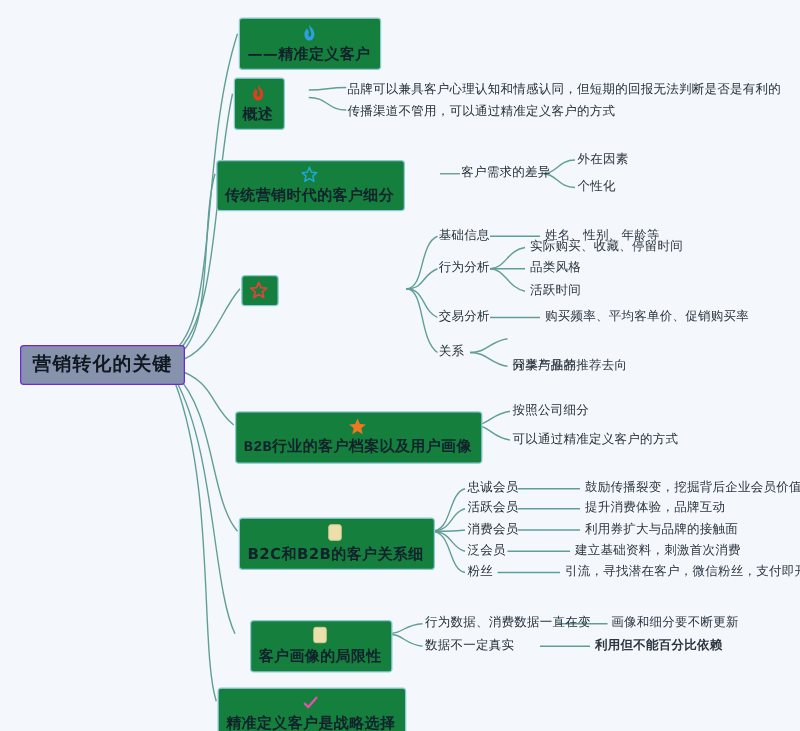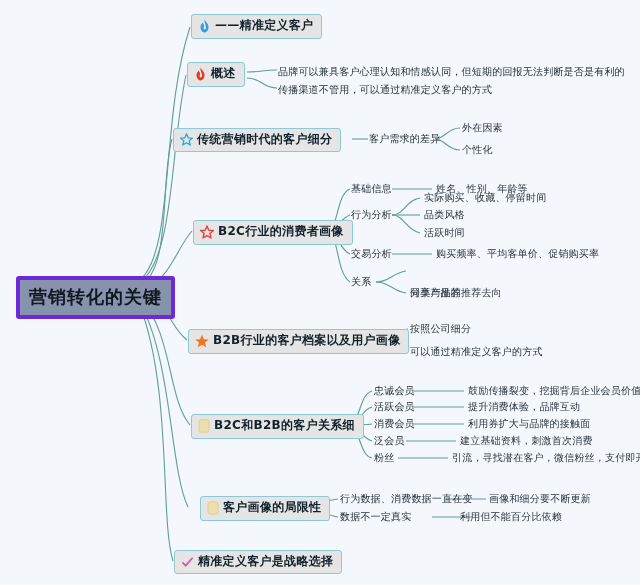--- a/index.html
+++ b/index.html
@@ -27,38 +27,39 @@
     position: absolute;
     display: flex;
     align-items: center;
     gap: 4px;
     box-sizing: border-box;
     white-space: nowrap;
   }
   
   .root {
     background: #8792ad;
-    border: 4px solid #6d28d9;
+    border: 1px solid #6d28d9;
     border-radius: 3px;
     color: #101820;
-    font-size: 18px;
+    font-size: 15px;
     font-weight: bold;
     padding: 5px 9px 6px 9px;
     letter-spacing: 1px;
   }
   
   .l1 {
-    background: #e5e5e5;
+    background: #15803d;
     border: 1px solid #8ec9d8;
     border-radius: 3px;
     color: #11222c;
     font-size: 12px;
     font-weight: bold;
     padding: 4px 8px 5px 6px;
     letter-spacing: 0.3px;
+    flex-direction: column;
   }
   .l1 .label { line-height: 1.1; }
   
   .txt {
     color: #2b3540;
     font-size: 10px;
     letter-spacing: 0.2px;
     line-height: 1.35;
   }
   .txt.l2 { color: #253039; }
@@ -184,21 +185,20 @@
   <div class="node txt l3" style="left:462px; top:143px;">
     <span>个性化</span>
   </div>
 
   <div class="node l1" style="left:193px; top:220px;">
     <span class="icon">
       <svg width="14" height="14" viewBox="0 0 14 14">
         <path d="M7 0.9 L8.8 5.2 L13.4 5.5 L9.9 8.5 L11 13 L7 10.6 L3 13 L4.1 8.5 L0.6 5.5 L5.2 5.2 Z" fill="none" stroke="#e8413a" stroke-width="1.4" stroke-linejoin="round"></path>
       </svg>
     </span>
-    <span class="label">B2C行业的消费者画像</span>
   </div>
 
   <div class="node txt l2" style="left:351px; top:182px;">
     <span>基础信息</span>
   </div>
   <div class="node txt l3" style="left:436px; top:182px;">
     <span>姓名、性别、年龄等</span>
   </div>
 
   <div class="node txt l2" style="left:351px; top:208px;">
@@ -224,21 +224,21 @@
   <div class="node txt l2" style="left:351px; top:275px;">
     <span>关系</span>
   </div>
   <div class="node txt l3" style="left:410px; top:264px;margin-top:22px;">
     <span>分享与推荐</span>
   </div>
   <div class="node txt l3" style="left:410px; top:286px;">
     <span>同类产品的推荐去向</span>
   </div>
 
-  <div class="node l1" style="left:188px; top:329px;">
+  <div class="node l1" style="left:188px; top:329px;font-family:Liberation Mono, monospace;">
     <span class="icon">
       <svg width="14" height="14" viewBox="0 0 14 14">
         <path d="M7 0.7 L8.9 5.2 L13.7 5.5 L10 8.6 L11.2 13.3 L7 10.7 L2.8 13.3 L4 8.6 L0.3 5.5 L5.1 5.2 Z" fill="#f0771f"></path>
       </svg>
     </span>
     <span class="label">B2B行业的客户档案以及用户画像</span>
   </div>
   <div class="node txt l2" style="left:410px; top:322px;">
     <span>按照公司细分</span>
   </div>
@@ -300,21 +300,21 @@
   </div>
   <div class="node txt l2" style="left:340px; top:492px;">
     <span>行为数据、消费数据一直在变</span>
   </div>
   <div class="node txt l3" style="left:489px; top:492px;">
     <span>画像和细分要不断更新</span>
   </div>
   <div class="node txt l2" style="left:340px; top:510px;">
     <span>数据不一定真实</span>
   </div>
-  <div class="node txt l3" style="left:460px; top:510px;">
+  <div class="node txt l3" style="left:476px; top:510px;font-weight:bold;">
     <span>利用但不能百分比依赖</span>
   </div>
 
   <div class="node l1" style="left:174px; top:550px;">
     <span class="icon">
       <svg width="13" height="13" viewBox="0 0 14 14">
         <path d="M2 8.5 L5 11.5 L12 3.5" fill="none" stroke="#e252a8" stroke-width="2" stroke-linecap="round" stroke-linejoin="round"></path>
       </svg>
     </span>
     <span class="label">精准定义客户是战略选择</span>

